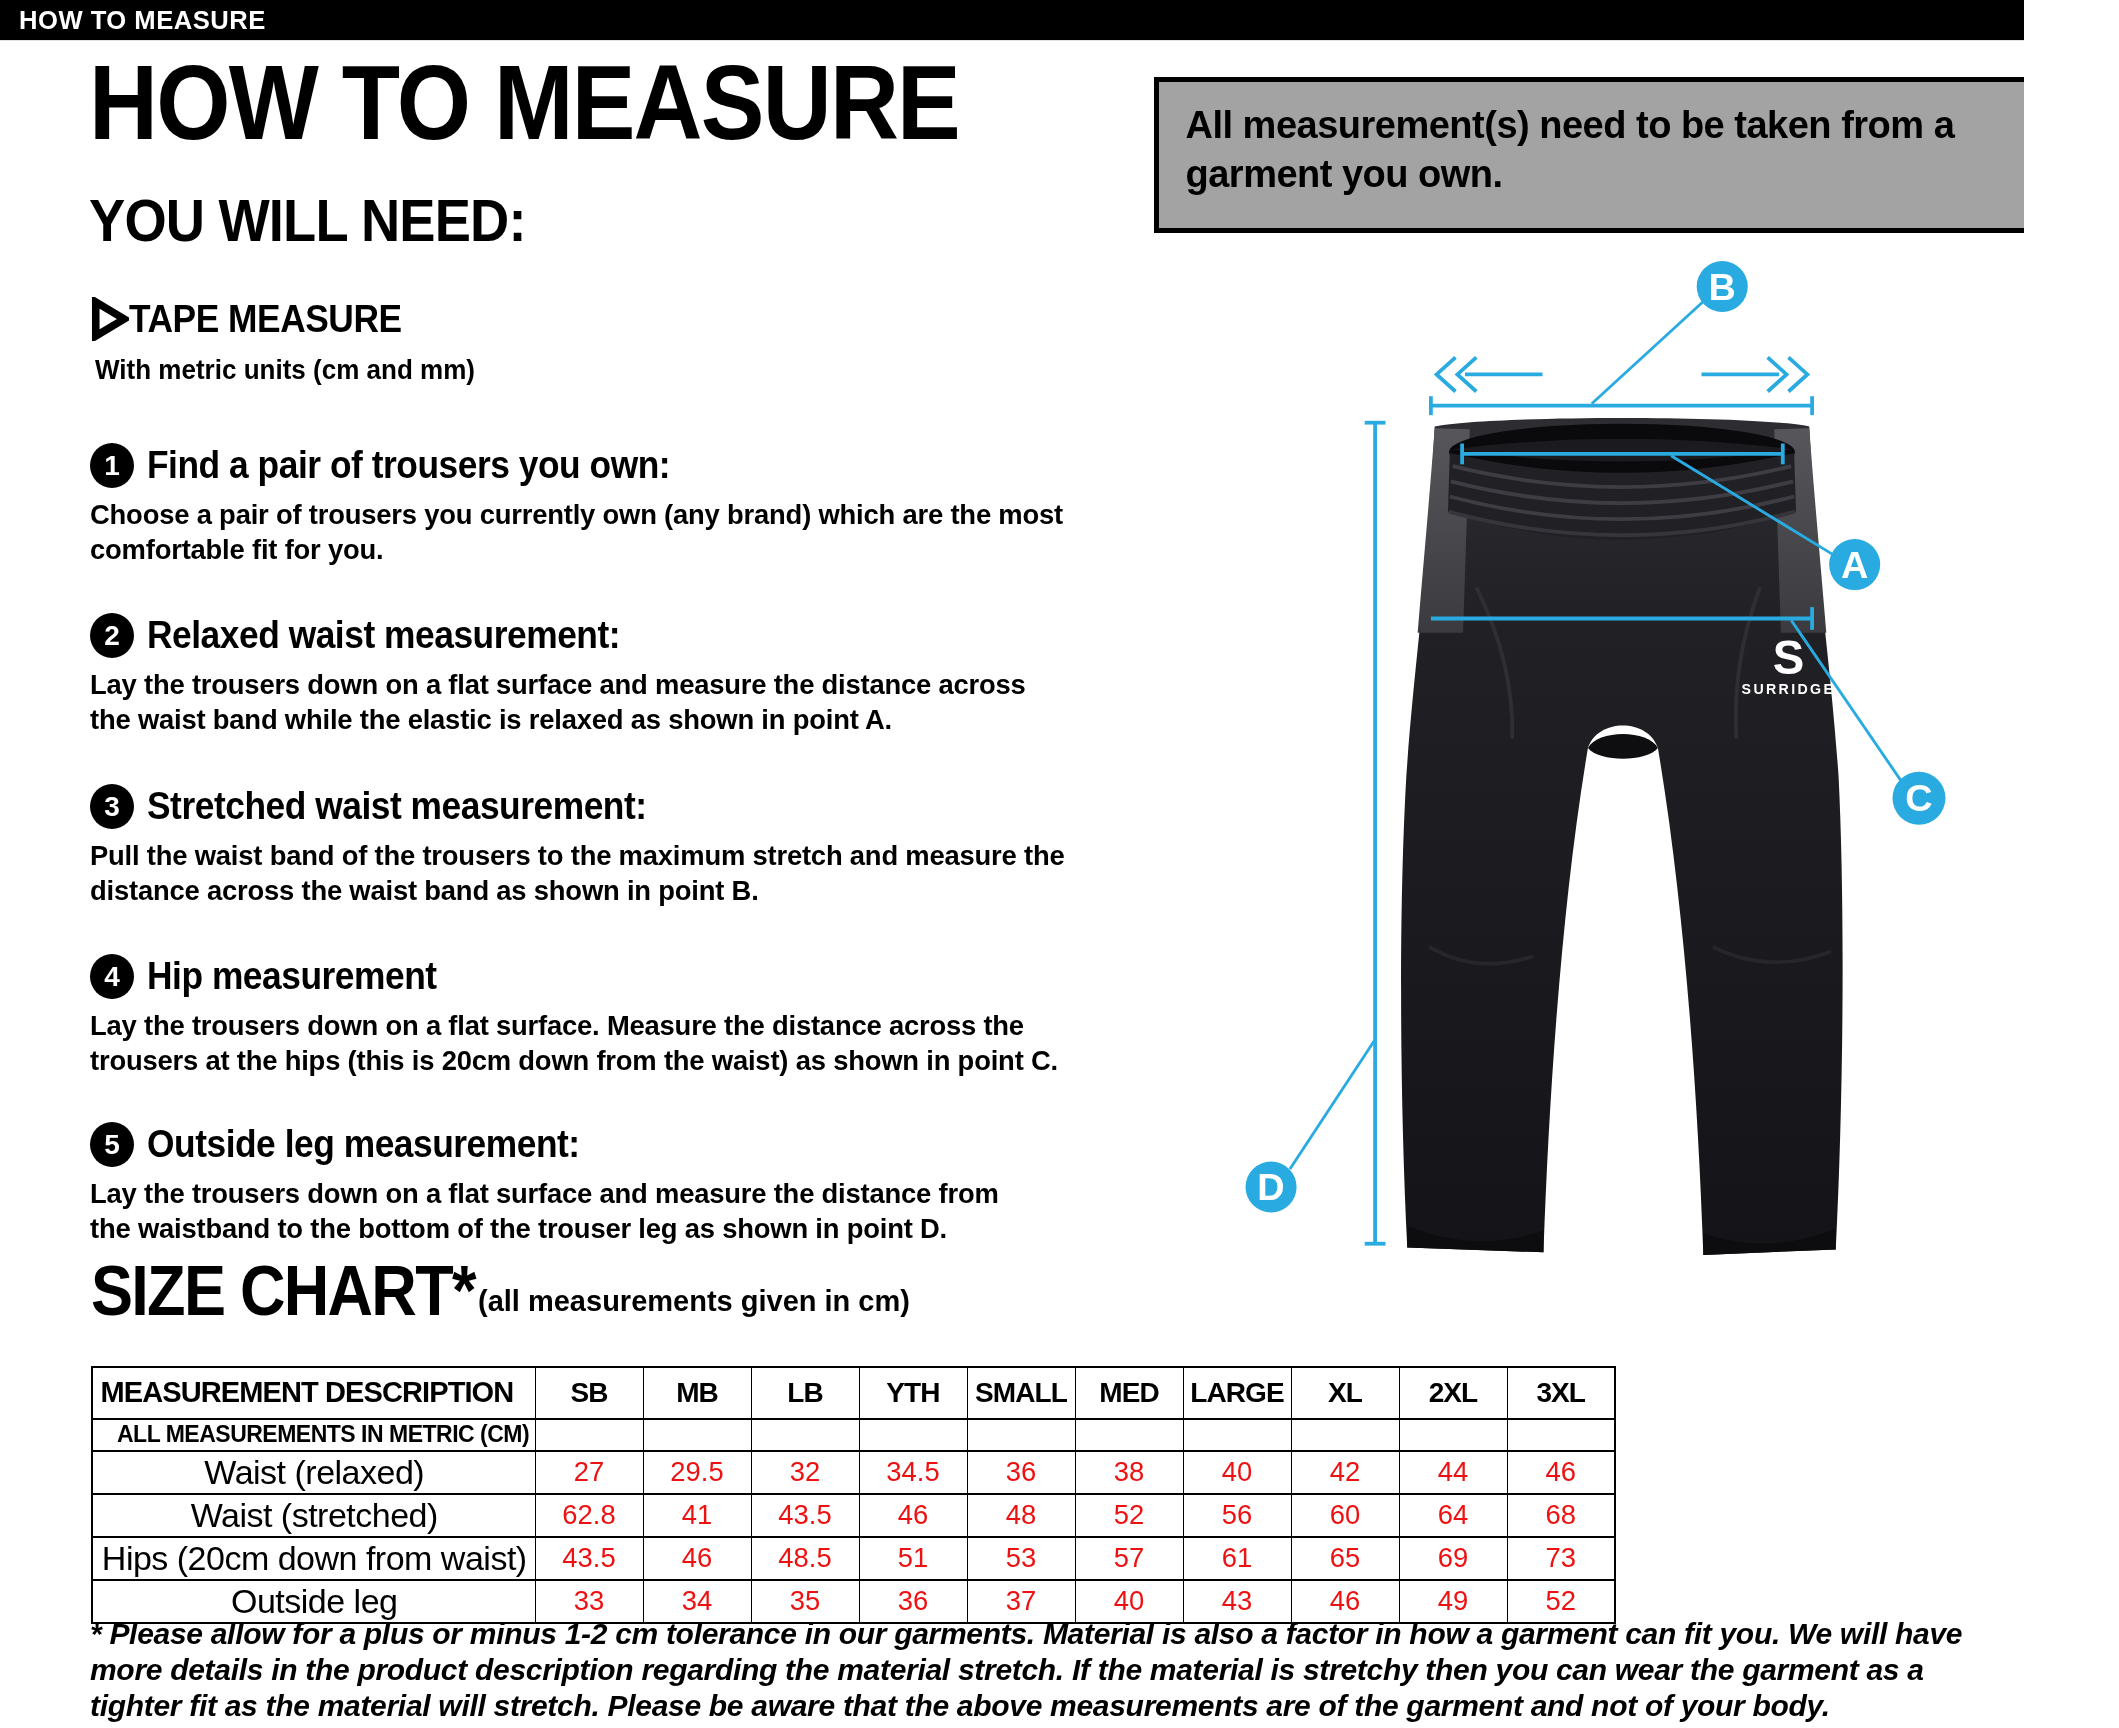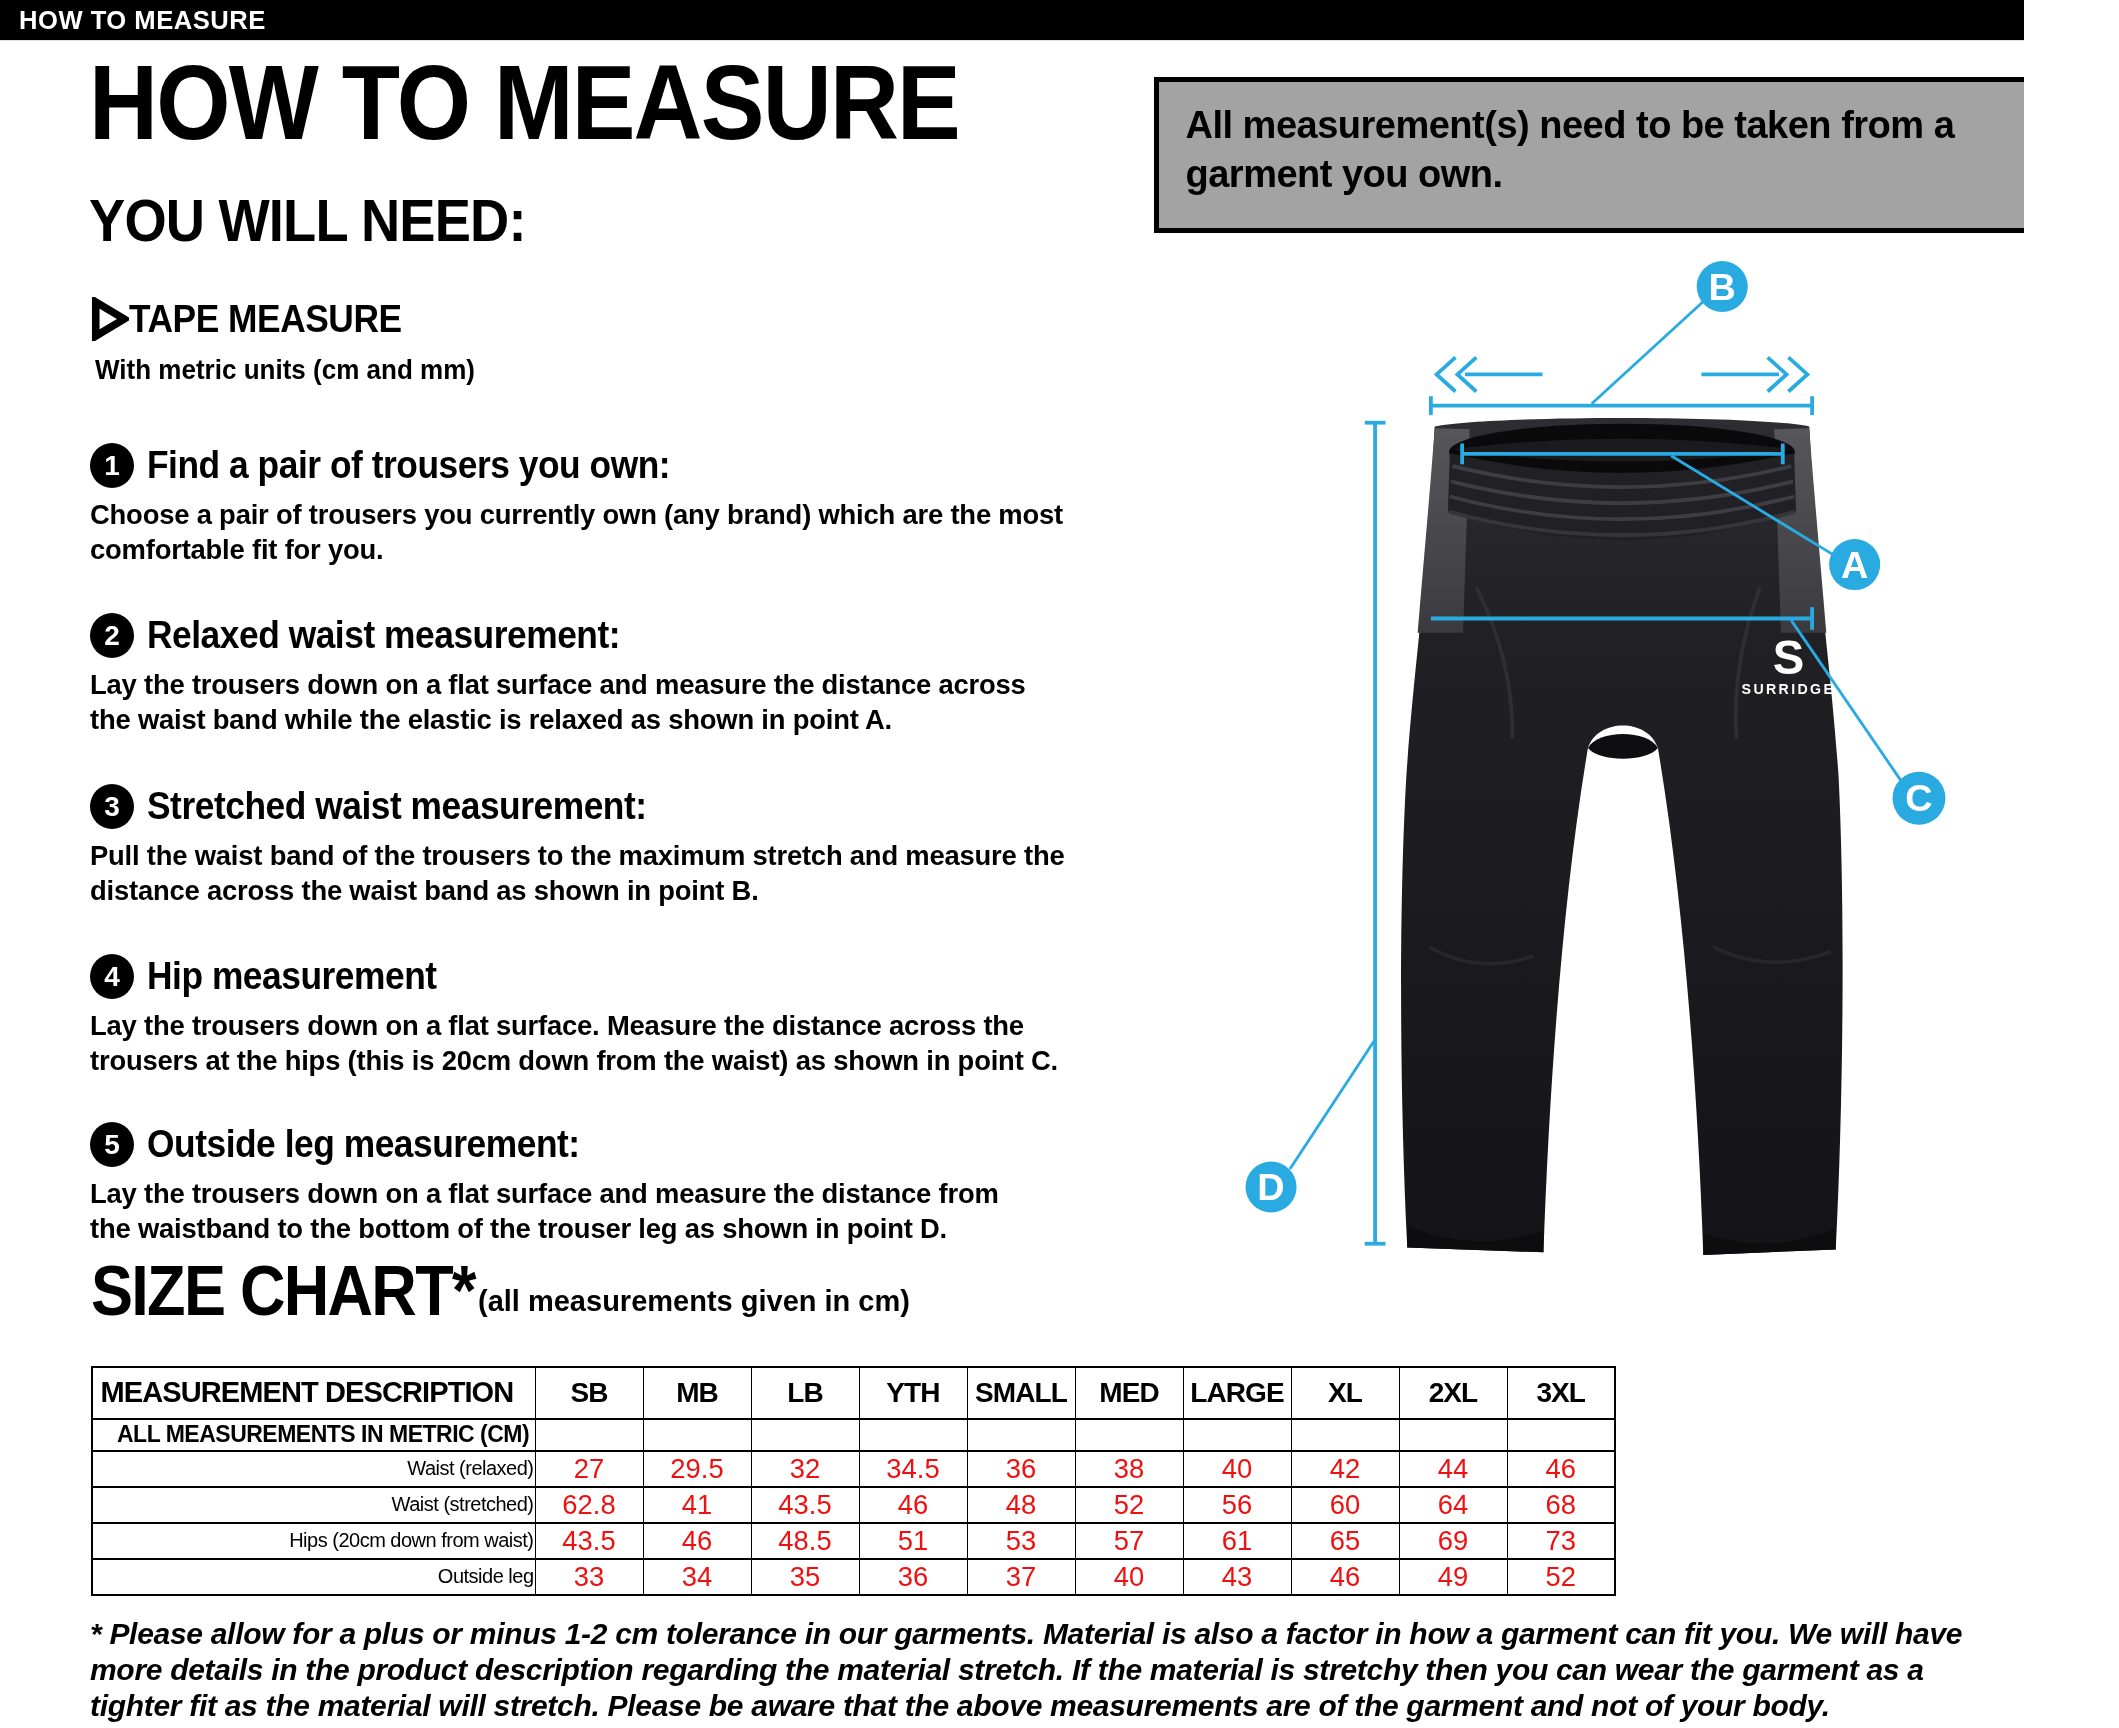--- a/index.html
+++ b/index.html
@@ -48,21 +48,21 @@
   .sc-note{position:absolute;left:478px;top:1285px;font-size:29px;font-weight:700;white-space:nowrap;}
 
   
   table.sizechart{position:absolute;left:91px;top:1366px;border-collapse:collapse;background:#fff;
                   border:2.8px solid #000;table-layout:fixed;}
   table.sizechart th,table.sizechart td{border-left:1.9px solid #000;border-right:1.9px solid #000;
                   border-top:2.8px solid #000;border-bottom:2.8px solid #000;overflow:hidden;}
   th.desc{font-size:29px;font-weight:700;letter-spacing:-0.9px;text-align:left;padding:3.8px 3.8px 3.8px 7.6px;height:42px;}
   th.szh{font-size:28px;font-weight:700;letter-spacing:-0.9px;text-align:center;margin-top:30px;}
   td.unit{font-size:23px;font-weight:700;letter-spacing:-0.5px;text-align:left;padding-left:24px;height:28px;}
-  td.rowlabel{font-size:20px;font-weight:400;letter-spacing:-0.5px;text-align:right;padding-left:2px;height:29px;}
+  td.rowlabel{font-size:34px;font-weight:400;letter-spacing:-0.5px;text-align:center;padding-left:2px;height:29px;}
   td.val{font-size:27.4px;text-align:center;color:#ee1111;font-weight:400;}
 
   
   .footnote{position:absolute;left:90px;top:1616px;font-size:30px;font-weight:700;font-style:italic;
             line-height:36px;letter-spacing:-0.3px;white-space:nowrap;}
 
   
   .diagram{position:absolute;left:1202px;top:237px;width:804px;height:1060px;}
   .meas{stroke:#29ABE2;fill:none;stroke-width:4;}
   .measthin{stroke:#29ABE2;fill:none;stroke-width:3;}

